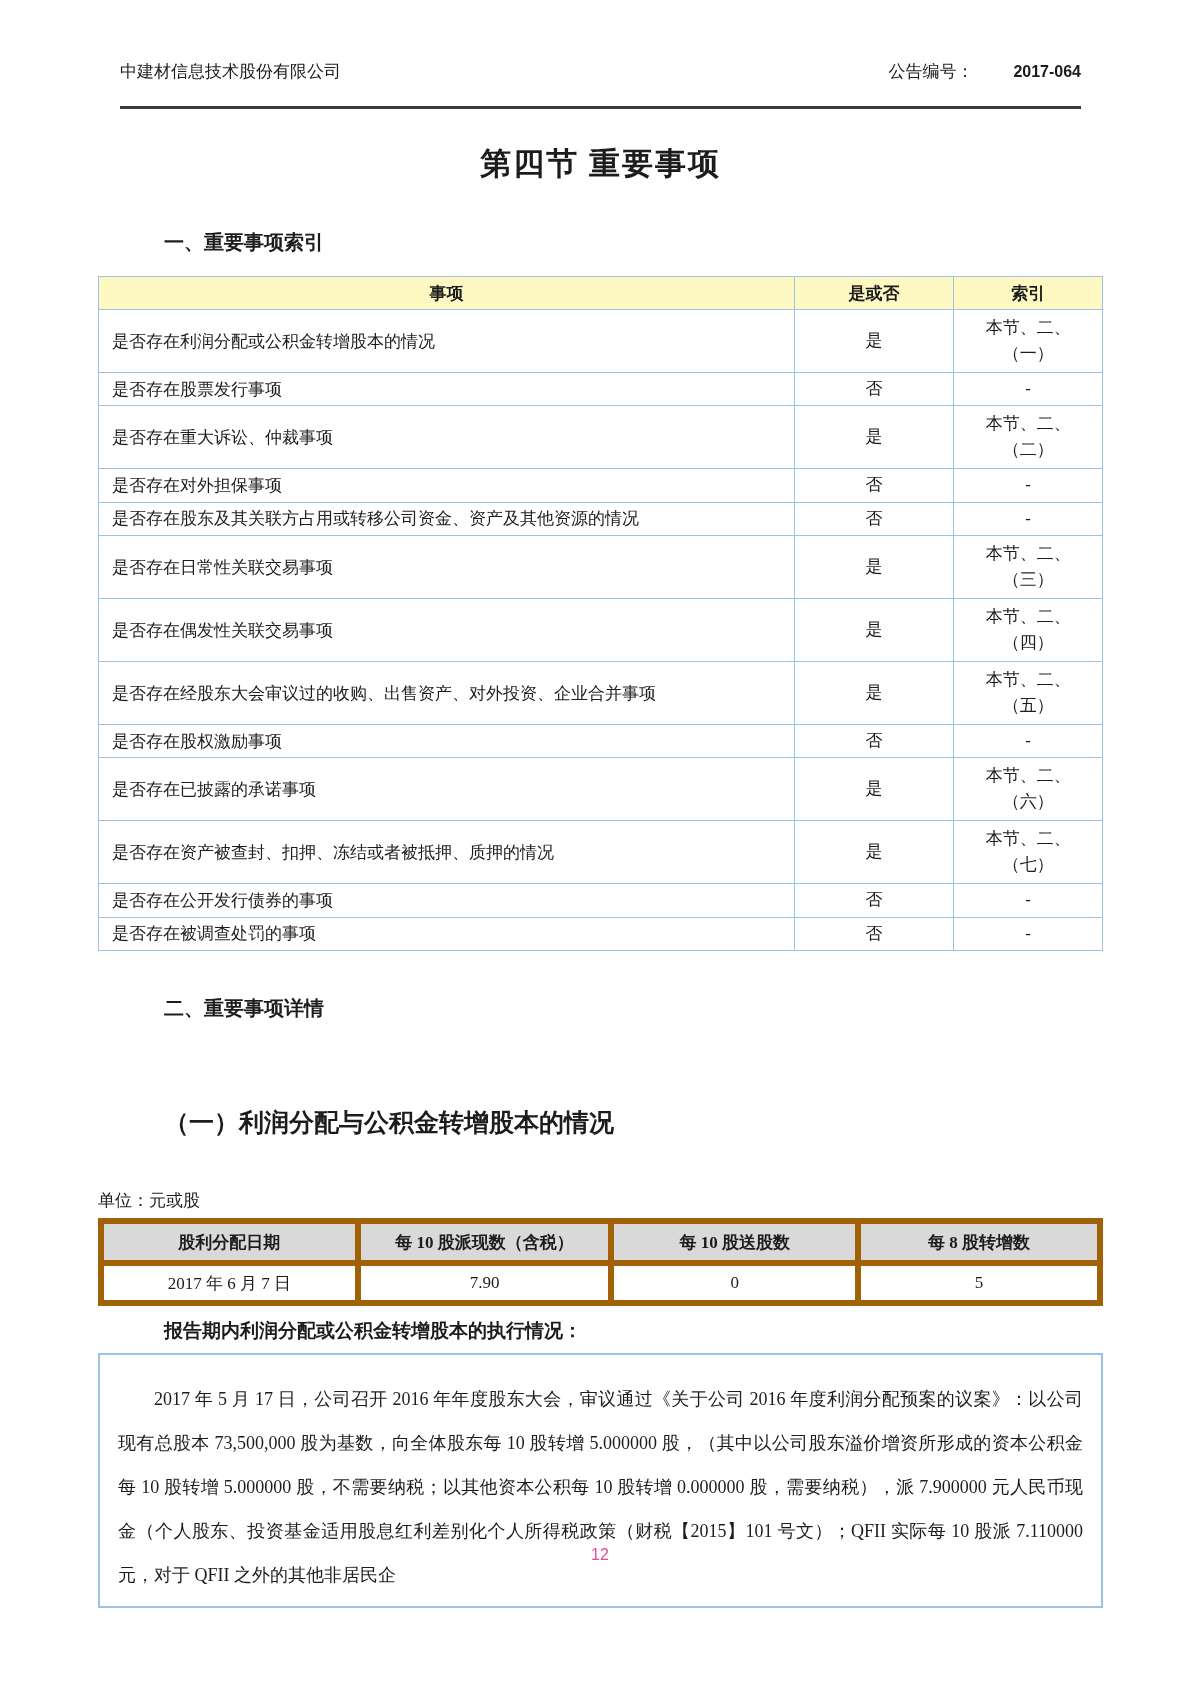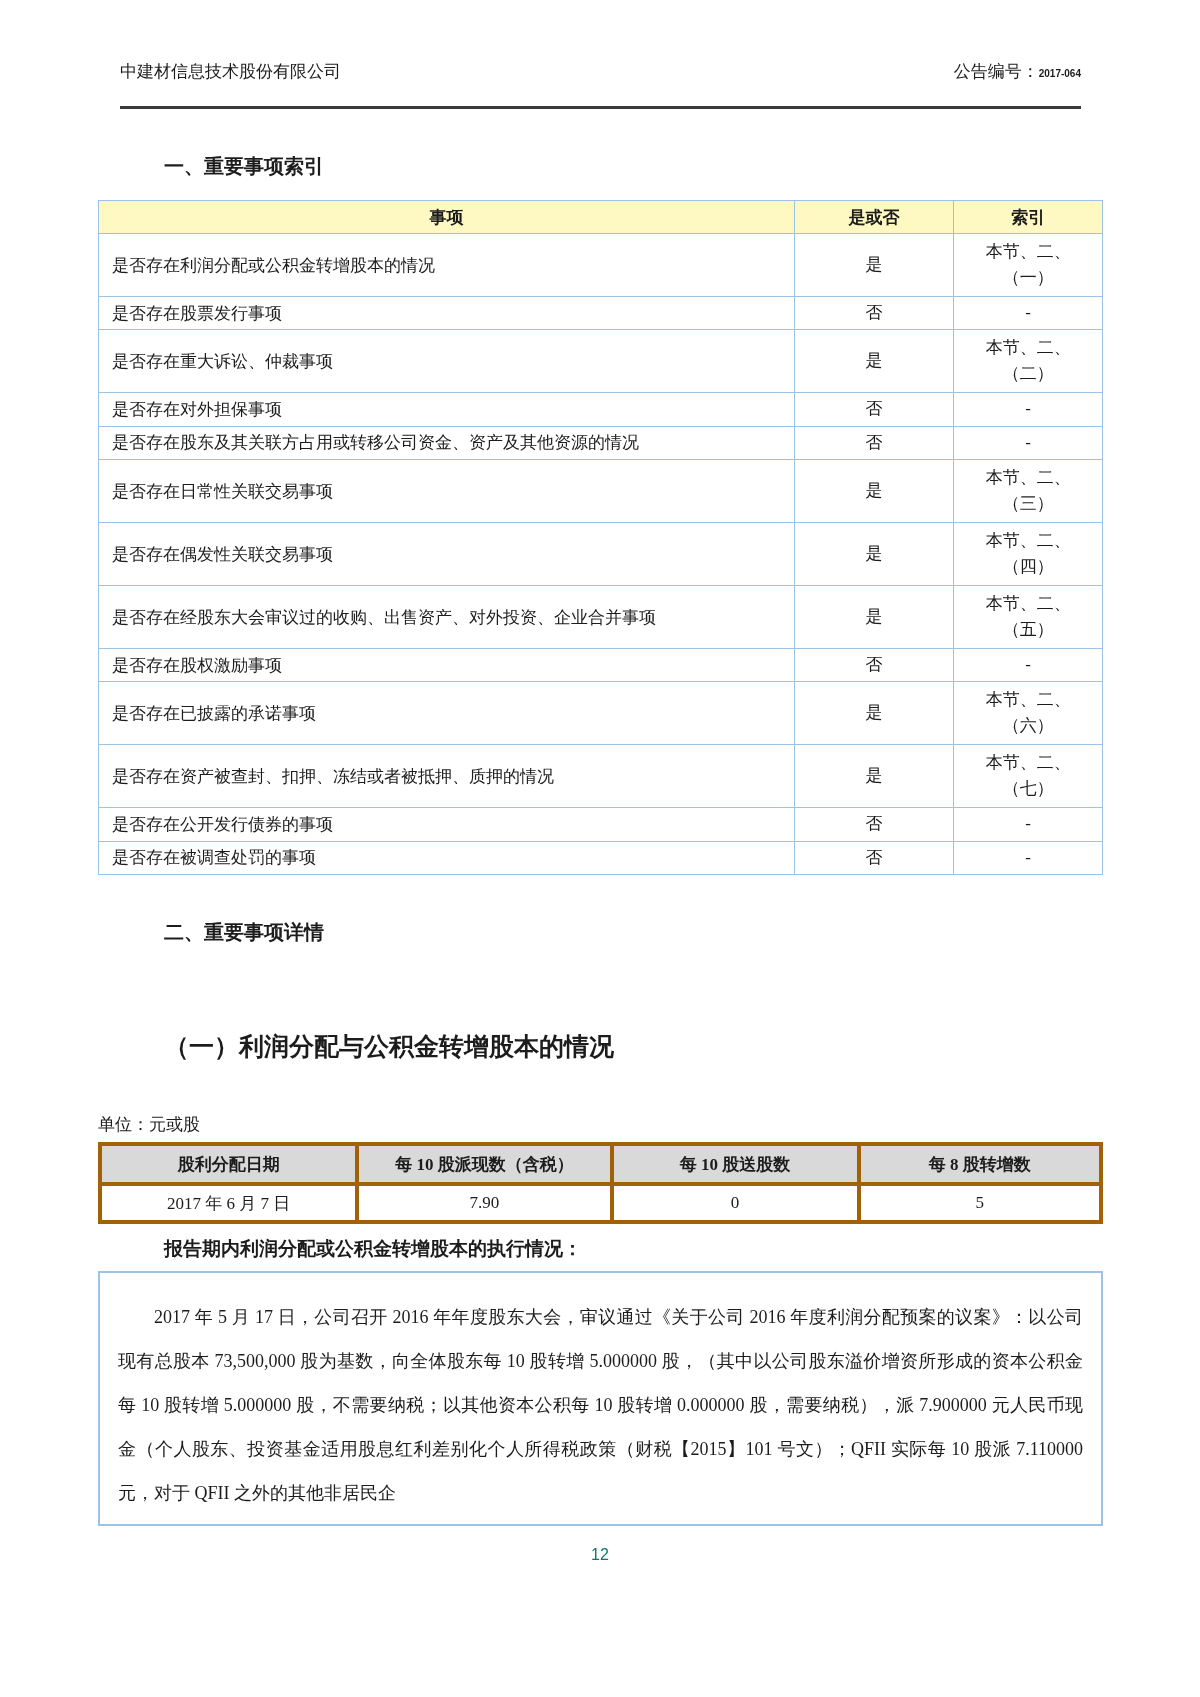--- a/index.html
+++ b/index.html
@@ -14,21 +14,21 @@
     overflow:hidden;
   }
   
   .doc-header{
     margin:60px 22px 0 22px;
     padding-bottom:23px;
     border-bottom:3px solid #3a3a3a;
     display:flex;justify-content:space-between;align-items:flex-end;
     font-size:17px;
   }
-  .doc-header .annno{font-family:"Liberation Sans","DejaVu Sans",sans-serif;font-weight:bold;font-size:10px;}
+  .doc-header .annno{font-family:"Liberation Sans","DejaVu Sans",sans-serif;font-weight:bold;font-size:16px;margin-left:40px;}
   
   .doc-title{
     margin:34px 0 0 0;
     text-align:center;
     font-size:31px;
     font-weight:bold;
     letter-spacing:2px;
   }
   .h-sec{
     margin:44px 0 0 66px;
@@ -56,21 +56,21 @@
   .h-sub{
     margin:84px 0 0 66px;
     font-family:"Liberation Sans","DejaVu Sans",sans-serif;
     font-size:25px;font-weight:bold;
   }
   .unit-note{
     margin:50px 70px 6px 0;
     font-size:17px;
   }
   .div-table th,.div-table td{
-    border:4px solid #a16207;
+    border:6px solid #a16207;
     font-size:17px;text-align:center;vertical-align:middle;
     padding:4px 14px;
   }
   .div-table th{background:#d9d9d9;font-weight:bold;height:28px;}
   .div-table td{height:26px;}
   .exec-label{
     margin:12px 0 0 66px;
     font-family:"Liberation Sans","DejaVu Sans",sans-serif;
     font-size:19px;font-weight:bold;
   }
@@ -84,35 +84,36 @@
     margin:0;
     font-size:18px;
     line-height:2.45;
     text-align:justify;
     text-indent:2em;
   }
   .page-number{
     position:absolute;left:0;right:0;top:1546px;
     text-align:center;
     font-family:"Liberation Sans","DejaVu Sans",sans-serif;
-    font-size:16px;color:#0f766e;
+    font-size:16px;color:#ec4899;
   }
 </style>
 </head>
 <body>
 
 <div class="page">
 
   <div class="doc-header">
     <span>中建材信息技术股份有限公司</span>
     <span>
       <span>公告编号：</span><span class="annno">2017-064</span>
     </span>
   </div>
 
+  <div class="doc-title">第四节 重要事项</div>
 
   <div class="h-sec">一、重要事项索引</div>
 
   <table class="idx-table">
     <colgroup>
       <col style="width:69.3%">
         <col style="width:15.9%">
         <col style="width:14.8%">
     </colgroup>
     <thead>

